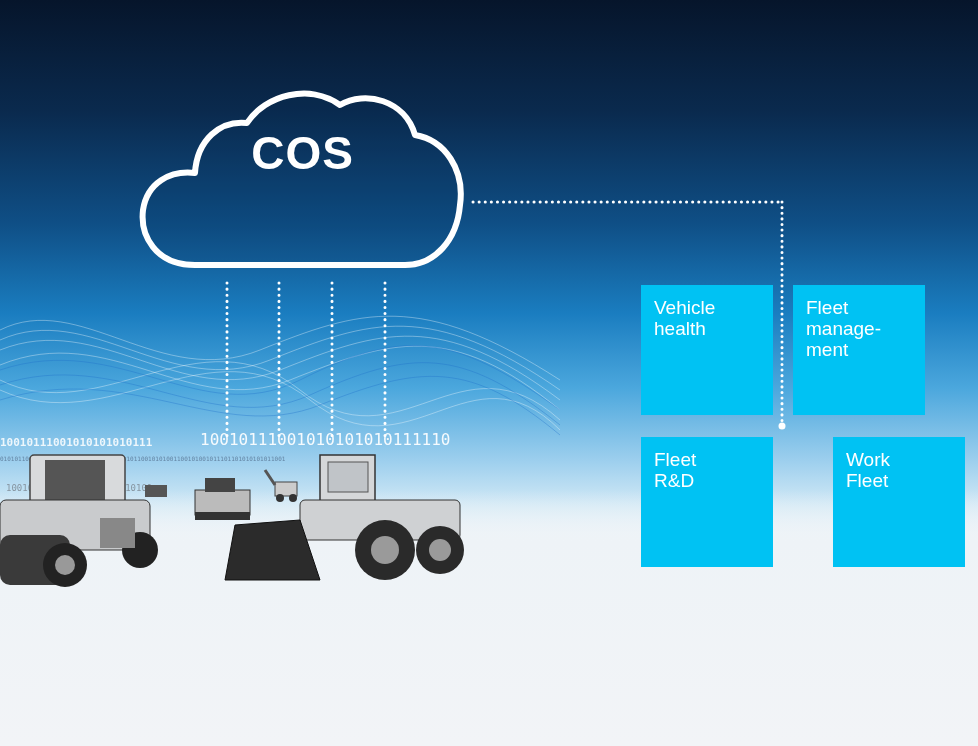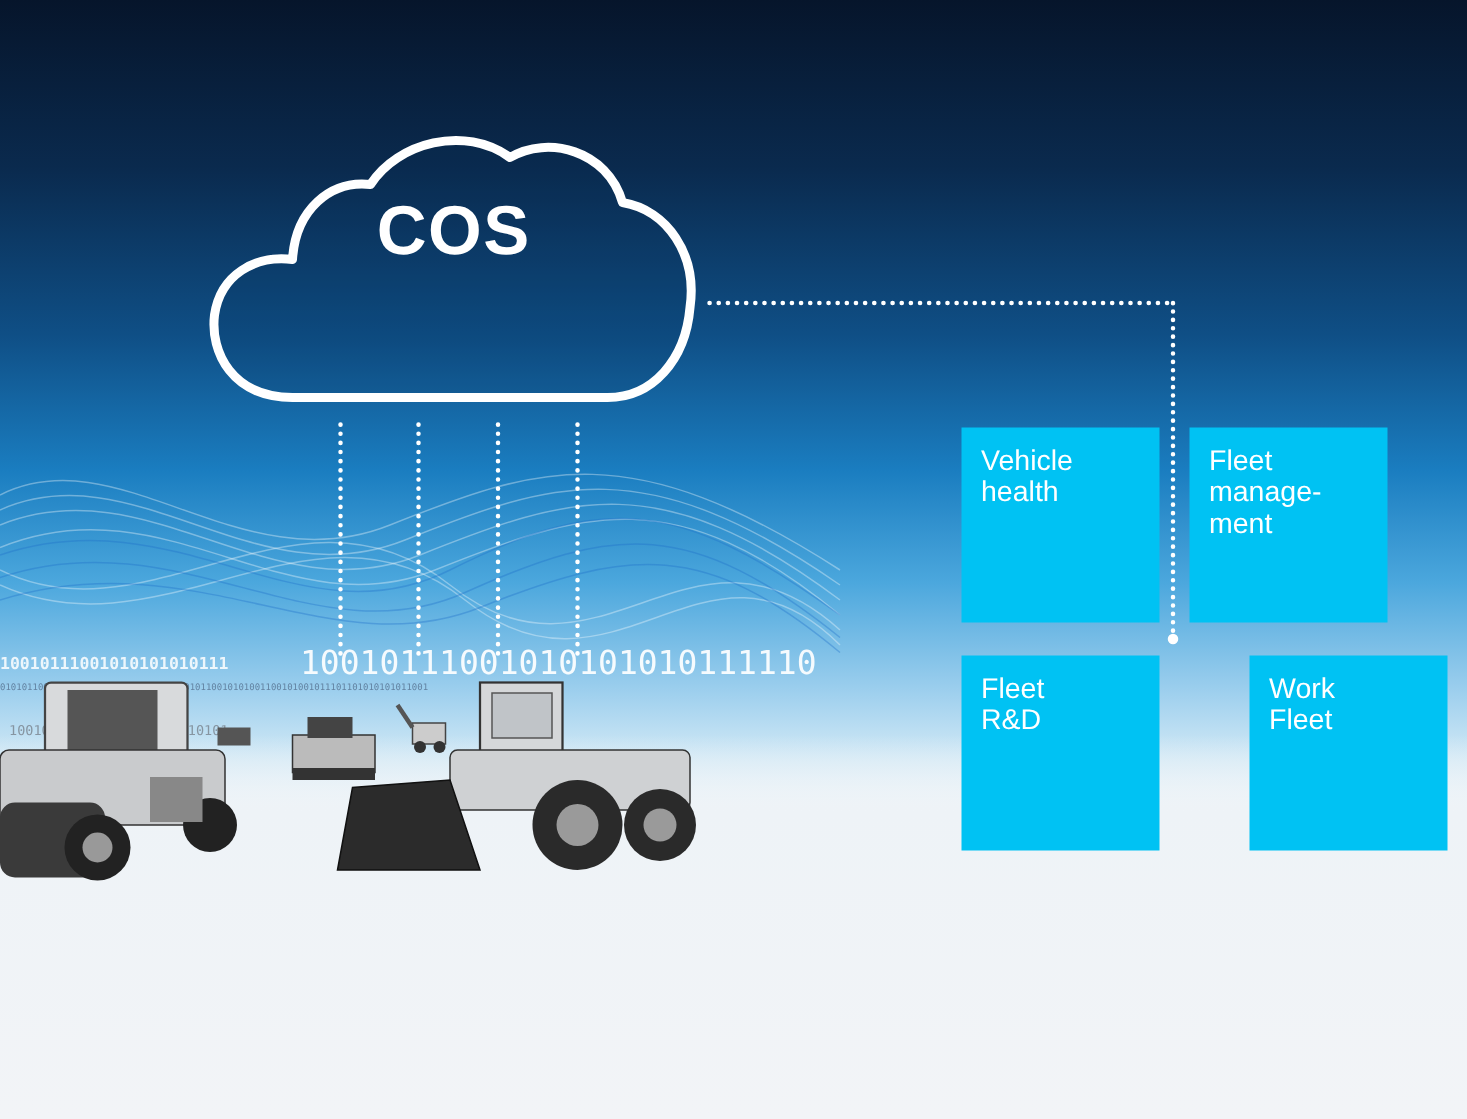--- a/index.html
+++ b/index.html
@@ -4,21 +4,21 @@
 <style>
   html, body { margin:0; padding:0; }
   body { width:978px; height:746px; overflow:hidden; position:relative;
     font-family:"Liberation Sans", sans-serif; }
   .bg { position:absolute; inset:0;
     background: linear-gradient(180deg, #06152b 0%, #0a2a4e 15%, #0f4f86 30%, #1a7dc0 42%, #4ba7dd 52%, #9fd0ee 62%, #d4eaf6 68%, #eef5fa 72%, #f3f6f9 100%); }
   .ground { position:absolute; left:0; right:0; top:490px; bottom:0;
     background: linear-gradient(180deg, rgba(240,245,249,0.0) 0%, #eef3f7 20%, #f2f4f7 100%); }
   .waves { position:absolute; left:0; top:270px; width:560px; height:200px; }
   .binary { position:absolute; color:rgba(255,255,255,0.9); font-family:"DejaVu Sans Mono", monospace; white-space:nowrap; }
-  .bin-big { left:200px; top:430px; font-size:22px; letter-spacing:0px; color:rgba(255,255,255,0.92); }
+  .bin-big { left:200px; top:430px; font-size:16px; letter-spacing:0px; color:rgba(255,255,255,0.92); }
   .bin-l1 { left:0; top:436px; font-size:11px; font-weight:bold; color:rgba(255,255,255,0.85); }
   .bin-l2 { left:0; top:455px; font-size:6px; color:rgba(60,80,110,0.6); }
   .bin-l3 { left:6px; top:483px; font-size:9px; color:rgba(120,130,140,0.8); }
   .cloud-wrap { position:absolute; left:135px; top:75px; width:335px; height:200px; }
   .cloud-text { position:absolute; left:135px; top:125px; width:335px; text-align:center; color:#fff; }
   .cos { font-size:46px; font-weight:bold; line-height:56px; letter-spacing:1px; }
   .sub { font-size:23px; line-height:28px; }
   .tile { position:absolute; width:132px; height:130px; background:#00c2f3; color:#fff;
     font-weight:normal; font-size:19px; line-height:21px; padding:12px 0 0 13px; box-sizing:border-box; }
   .t1 { left:641px; top:285px; }

